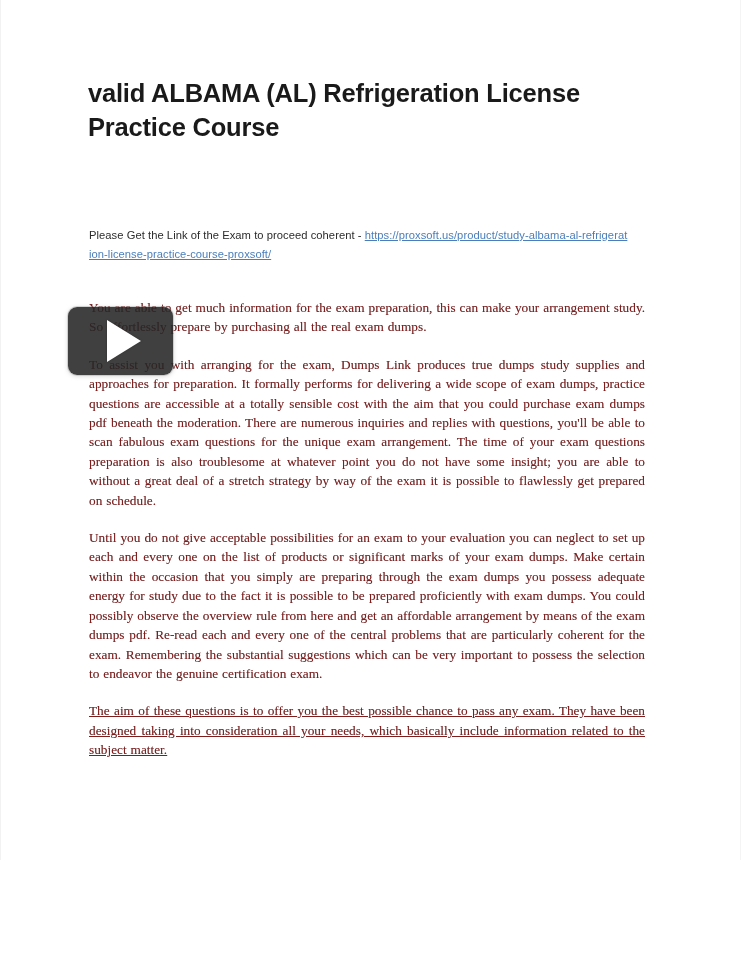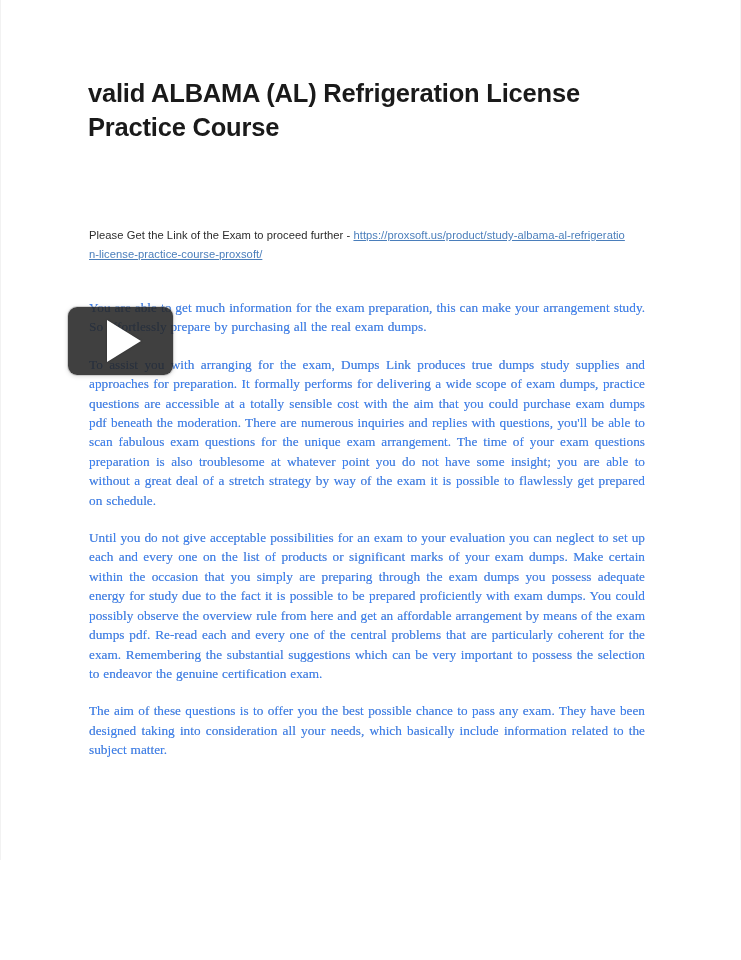--- a/index.html
+++ b/index.html
@@ -73,28 +73,28 @@
     position: absolute;
     top: 222px;
     left: 1px;
     width: 556px;
   }
   p.body {
     margin: 0 0 18px 0;
     font-family: "Liberation Serif", "DejaVu Serif", serif;
     font-size: 13.3px;
     line-height: 19.4px;
-    color: #3b82f6;
+    color: #7f1d1d;
     text-align: justify;
     text-justify: inter-word;
     word-spacing: 0.6px;
     
     text-shadow: 0 0 0.45px rgba(0,0,0,0.35);
   }
-  p.body:last-child { margin-bottom: 0; }
+  p.body:last-child { margin-bottom: 0; text-decoration: underline; }
 
   
   #play-overlay {
     position: absolute;
     left: 67px;
     top: 307px;
     width: 105px;
     height: 68px;
     background: rgba(38,38,38,0.88);
     border-radius: 9px;
@@ -118,21 +118,21 @@
 </head>
 <body>
 
 <div id="page">
 
   <div id="doc">
 
     <h1 class="doc-title">valid ALBAMA (AL) Refrigeration License Practice Course</h1>
 
     <p class="link-block">
-      <span>Please Get the Link of the Exam to proceed further - </span><a class="url" href="#">https://proxsoft.us/product/study-albama-al-refrigeration-license-practice-course-proxsoft/</a>
+      <span>Please Get the Link of the Exam to proceed coherent - </span><a class="url" href="#">https://proxsoft.us/product/study-albama-al-refrigeration-license-practice-course-proxsoft/</a>
     </p>
 
     <div class="body-wrap">
       <p class="body">You are able to get much information for the exam preparation, this can make your arrangement study. So effortlessly prepare by purchasing all the real exam dumps.</p>
       <p class="body">To assist you with arranging for the exam, Dumps Link produces true dumps study supplies and approaches for preparation. It formally performs for delivering a wide scope of exam dumps, practice questions are accessible at a totally sensible cost with the aim that you could purchase exam dumps pdf beneath the moderation. There are numerous inquiries and replies with questions, you'll be able to scan fabulous exam questions for the unique exam arrangement. The time of your exam questions preparation is also troublesome at whatever point you do not have some insight; you are able to without a great deal of a stretch strategy by way of the exam it is possible to flawlessly get prepared on schedule.</p>
       <p class="body">Until you do not give acceptable possibilities for an exam to your evaluation you can neglect to set up each and every one on the list of products or significant marks of your exam dumps. Make certain within the occasion that you simply are preparing through the exam dumps you possess adequate energy for study due to the fact it is possible to be prepared proficiently with exam dumps. You could possibly observe the overview rule from here and get an affordable arrangement by means of the exam dumps pdf. Re-read each and every one of the central problems that are particularly coherent for the exam. Remembering the substantial suggestions which can be very important to possess the selection to endeavor the genuine certification exam.</p>
       <p class="body">The aim of these questions is to offer you the best possible chance to pass any exam. They have been designed taking into consideration all your needs, which basically include information related to the subject matter.</p>
     </div>
 
   </div>

